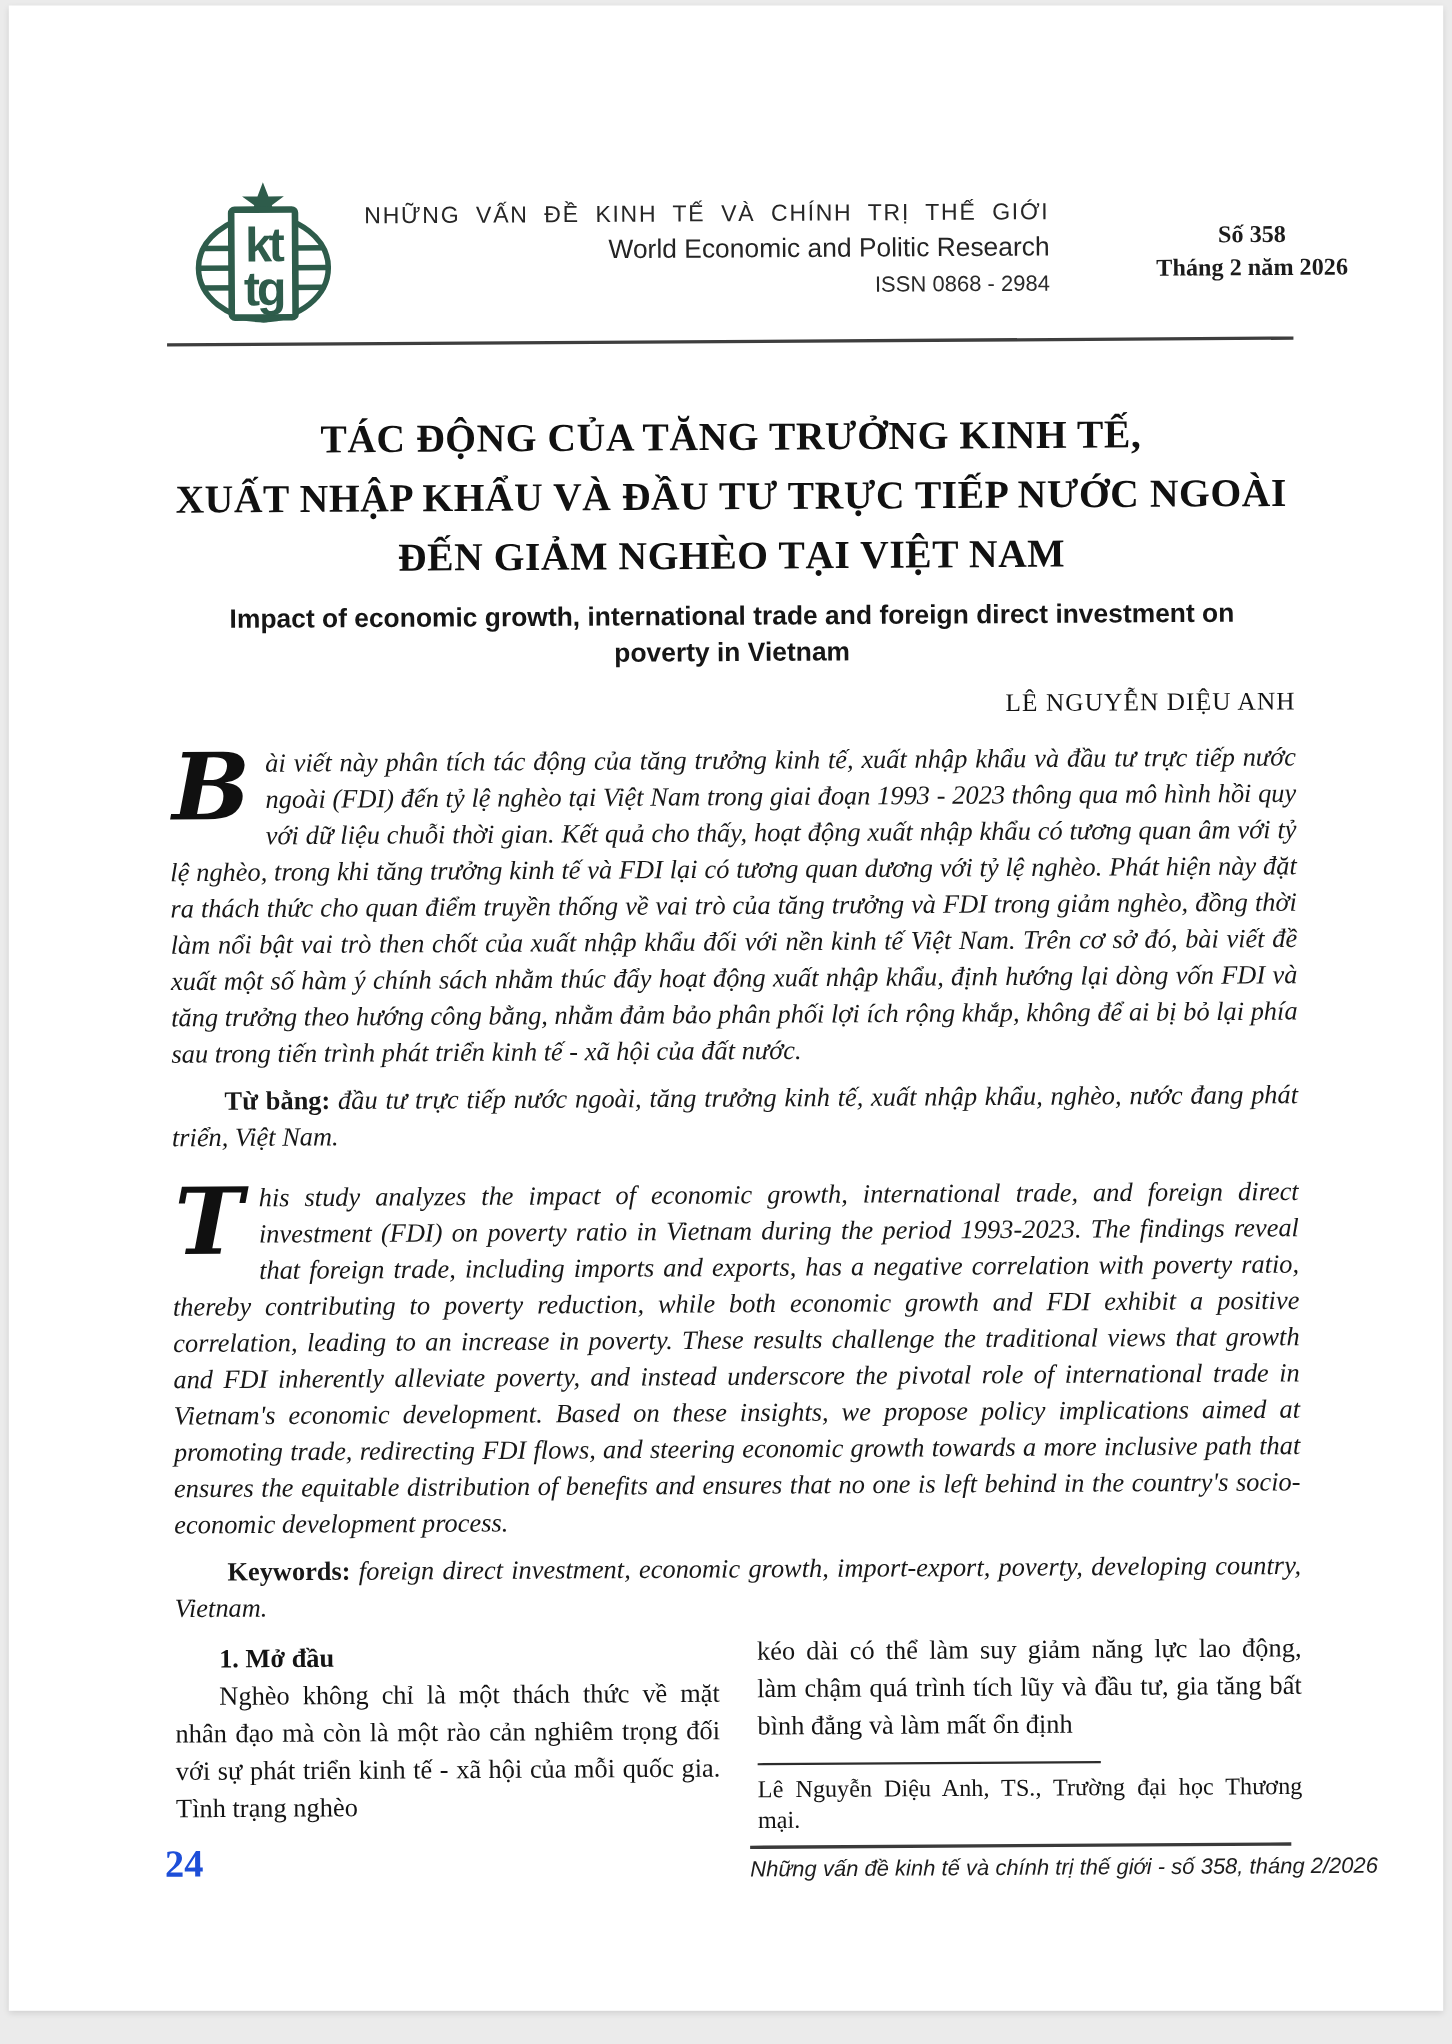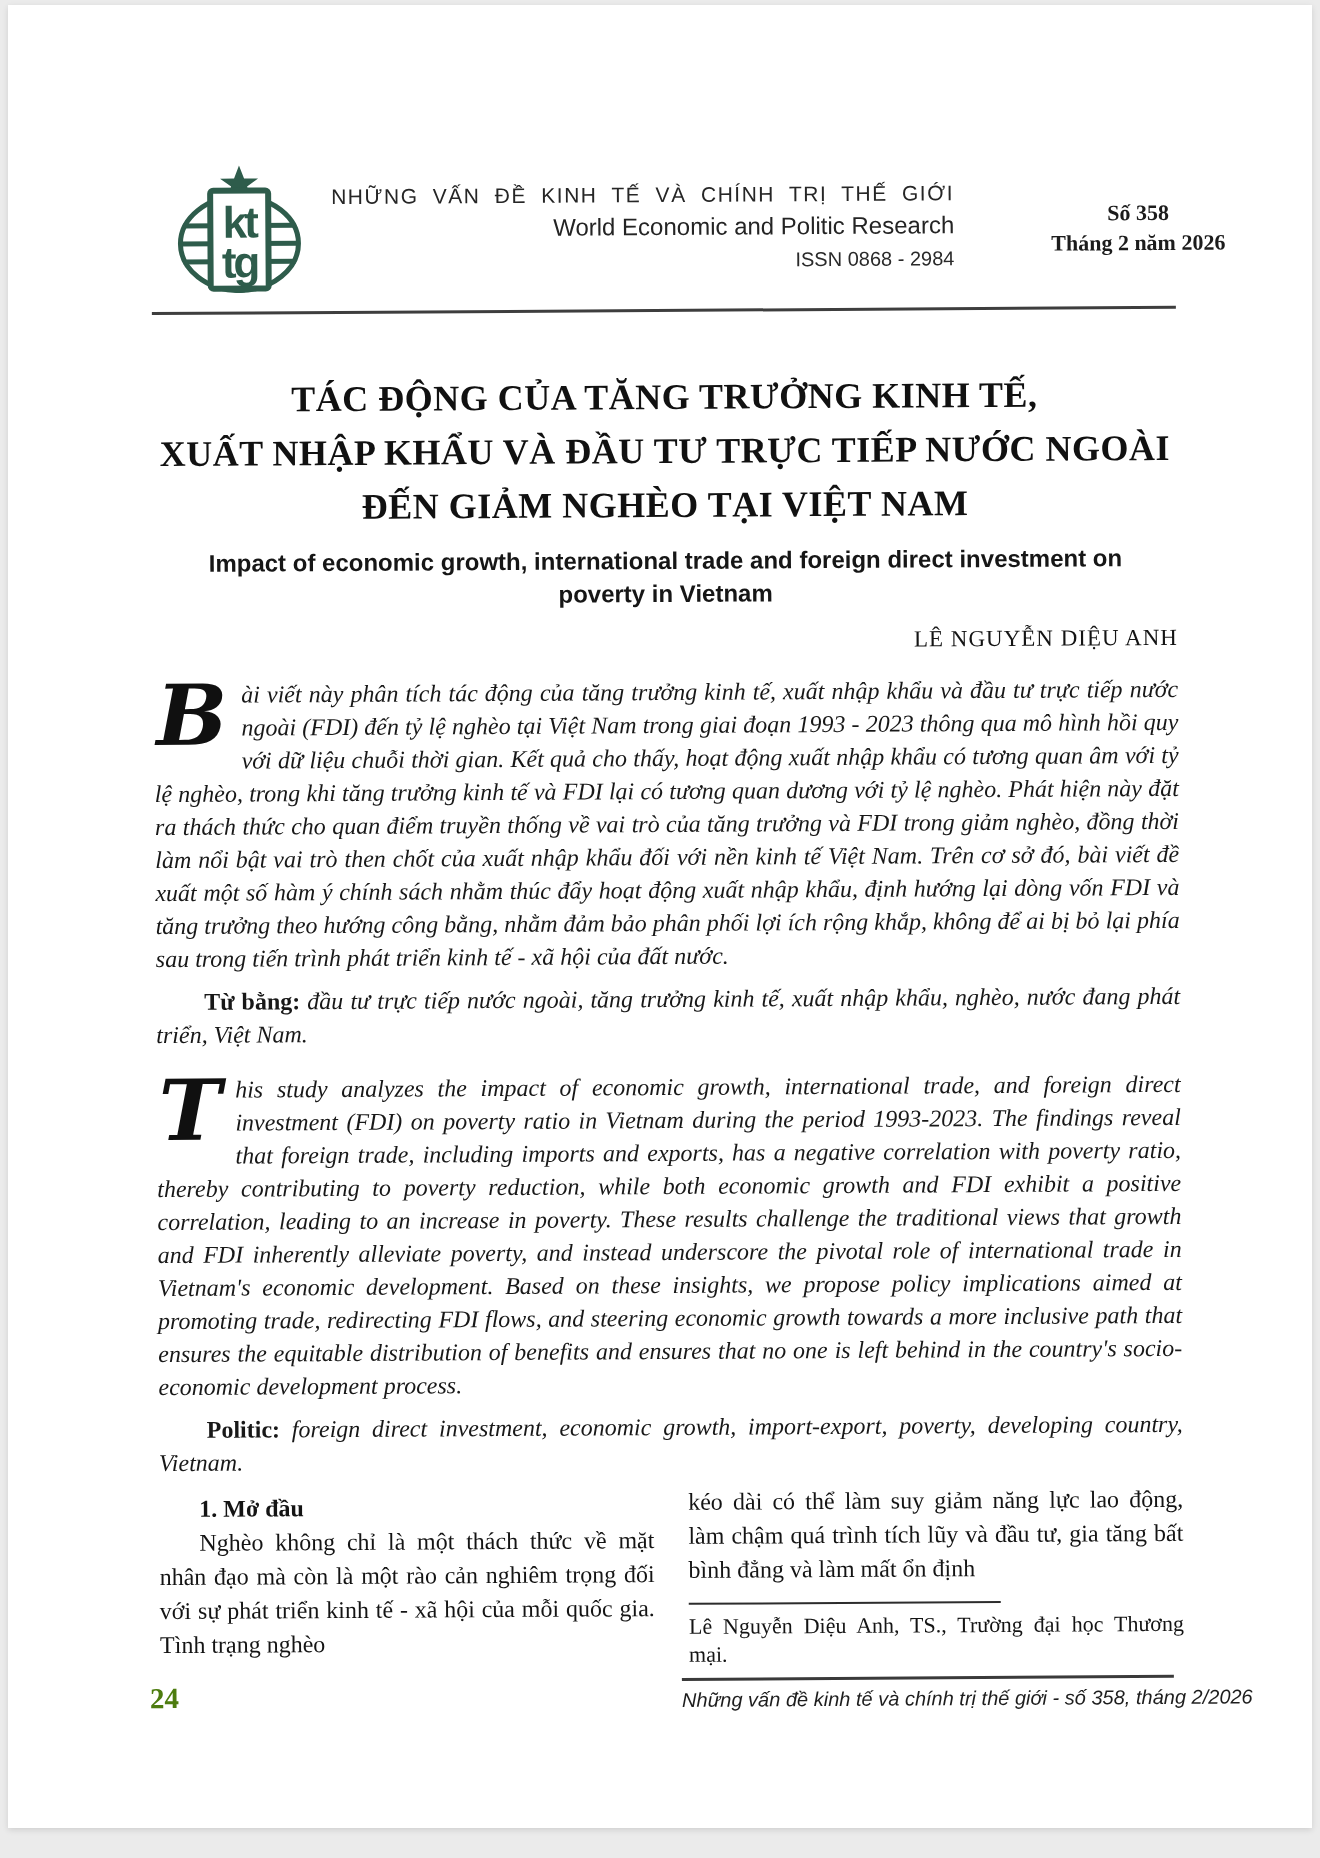--- a/index.html
+++ b/index.html
@@ -74,21 +74,21 @@
   .col p{margin:0;text-indent:40px;}
   .footnote{margin-top:16px;}
   .footnote-rule{width:312px;border:none;border-top:2px solid #2c2c2c;margin:0 0 8px 0;}
   .footnote-text{font-size:22px;line-height:28px;text-indent:0;}
   
   .pagefoot{
     position:absolute;left:142px;right:138px;bottom:116px;
     display:flex;justify-content:space-between;align-items:flex-end;
     transform:rotate(-0.35deg);
   }
-  .pgnum{font-weight:bold;font-size:29px;color:#4d7c0f;}
+  .pgnum{font-weight:bold;font-size:35px;color:#1d4ed8;}
   .foot-right{width:492px;border-top:3px solid #3a3a3a;padding-top:8px;text-align:right;}
   .running{
     font-family:"Liberation Sans","DejaVu Sans",sans-serif;
     font-style:italic;font-size:20px;color:#1d1d1d;white-space:nowrap;
   }
   .logo-svg{display:block;}
 </style>
 </head>
 <body>
 
@@ -138,21 +138,21 @@
     <div class="kw">
       <span class="kw-label">Từ bằng:</span>
       <span class="kw-text">đầu tư trực tiếp nước ngoài, tăng trưởng kinh tế, xuất nhập khẩu, nghèo, nước đang phát triển, Việt Nam.</span>
     </div>
 
     <div class="abs">
       <span class="dropcap">T</span><span>his study analyzes the impact of economic growth, international trade, and foreign direct investment (FDI) on poverty ratio in Vietnam during the period 1993-2023. The findings reveal that foreign trade, including imports and exports, has a negative correlation with poverty ratio, thereby contributing to poverty reduction, while both economic growth and FDI exhibit a positive correlation, leading to an increase in poverty. These results challenge the traditional views that growth and FDI inherently alleviate poverty, and instead underscore the pivotal role of international trade in Vietnam's economic development. Based on these insights, we propose policy implications aimed at promoting trade, redirecting FDI flows, and steering economic growth towards a more inclusive path that ensures the equitable distribution of benefits and ensures that no one is left behind in the country's socio-economic development process.</span>
     </div>
 
     <div class="kw">
-      <span class="kw-label">Politic:</span>
+      <span class="kw-label">Keywords:</span>
       <span class="kw-text">foreign direct investment, economic growth, import-export, poverty, developing country, Vietnam.</span>
     </div>
 
     <div class="cols">
       <div class="col">
         <div class="sec-heading">1. Mở đầu</div>
         <p>Nghèo không chỉ là một thách thức về mặt nhân đạo mà còn là một rào cản nghiêm trọng đối với sự phát triển kinh tế - xã hội của mỗi quốc gia. Tình trạng nghèo</p>
       </div>
       <div class="col">
         <p style="text-indent:0;">kéo dài có thể làm suy giảm năng lực lao động, làm chậm quá trình tích lũy và đầu tư, gia tăng bất bình đẳng và làm mất ổn định</p>

